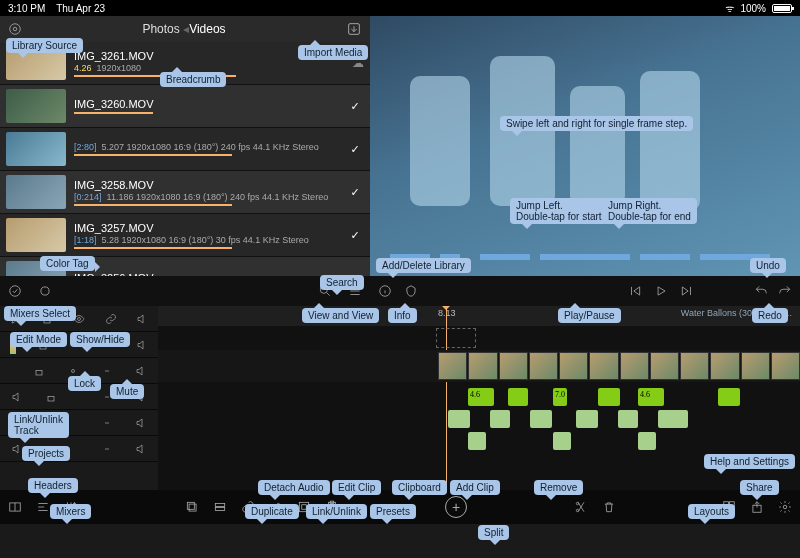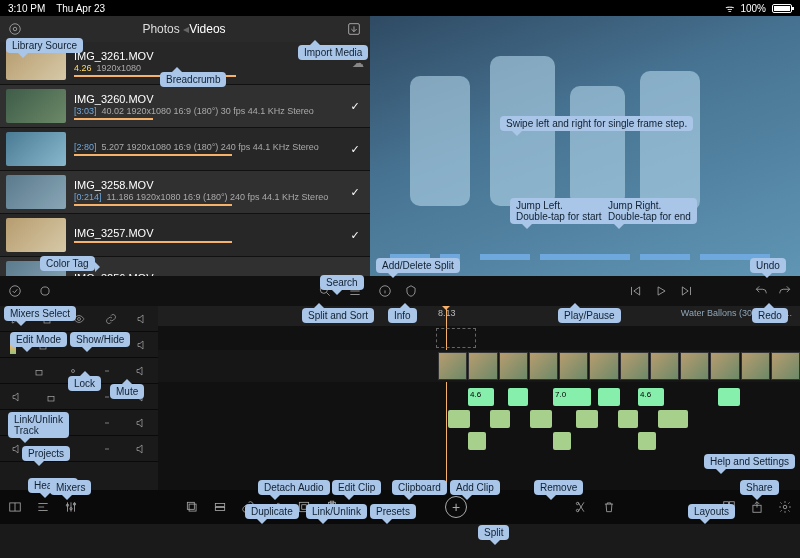--- a/index.html
+++ b/index.html
@@ -185,21 +185,21 @@
   }
 
   .audio-clip {
     position:absolute;
     height:18px;
     border-radius:2px;
     font-size:8px;
     color:#000;
     padding:2px;
   }
-  .audio-clip.blue { background:#86efac; }
+  .audio-clip.blue { background:#84cc16;font-family:Liberation Serif, serif; }
   .audio-clip.green { background:#a8d08d; }
 
   .bottom-toolbar {
     position:absolute;
     bottom:0; left:0; right:0;
     height:34px;
     background:#0a0a0a;
     display:flex;
     align-items:center;
     justify-content:space-between;
@@ -285,21 +285,20 @@
           <div class="clip-title">IMG_3261.MOV</div>
           <div class="clip-line"><span class="yellow">4.26</span> &nbsp;<span>1920x1080</span></div>
           <div class="bar"></div>
         </div>
         <span class="cloud">☁</span>
       </div>
       <div class="clip">
         <div class="thumb img2"></div>
         <div class="clip-meta">
           <div class="clip-title">IMG_3260.MOV</div>
-          <div class="clip-line"><span class="dur">[3:03]</span> &nbsp;<span>40.02  1920x1080  16:9  (180°)  30 fps  44.1 KHz  Stereo</span></div>
           <div class="bar short"></div>
         </div>
         <span class="check">✓</span>
       </div>
       <div class="clip">
         <div class="thumb img3"></div>
         <div class="clip-meta">
           <div class="clip-line"><span class="dur">[2:80]</span> &nbsp;<span>5.207  1920x1080  16:9  (180°)  240 fps  44.1 KHz  Stereo</span></div>
           <div class="bar"></div>
         </div>
@@ -311,20 +310,21 @@
           <div class="clip-title">IMG_3258.MOV</div>
           <div class="clip-line"><span class="dur">[0:214]</span> &nbsp;<span>11.186  1920x1080  16:9  (180°)  240 fps  44.1 KHz  Stereo</span></div>
           <div class="bar"></div>
         </div>
         <span class="check">✓</span>
       </div>
       <div class="clip">
         <div class="thumb img1"></div>
         <div class="clip-meta">
           <div class="clip-title">IMG_3257.MOV</div>
+          <div class="clip-line"><span class="dur">[1:18]</span> &nbsp;<span>5.28  1920x1080  16:9  (180°)  30 fps  44.1 KHz  Stereo</span></div>
           <div class="bar"></div>
         </div>
         <span class="check">✓</span>
       </div>
       <div class="clip">
         <div class="thumb"></div>
         <div class="clip-meta">
           <div class="clip-title">IMG_3256.MOV</div>
         </div>
       </div>
@@ -516,21 +516,21 @@
         <div class="vclip"></div>
         <div class="vclip"></div>
         <div class="vclip"></div>
         <div class="vclip"></div>
         <div class="vclip"></div>
       </div>
     </div>
 
     <div class="audio-clip blue" style="top:82px;left:310px;width:26px">4.6</div>
     <div class="audio-clip blue" style="top:82px;left:350px;width:20px"></div>
-    <div class="audio-clip blue" style="top:82px;left:395px;width:38px">7.0</div>
+    <div class="audio-clip blue" style="top:82px;left:395px;width:14px">7.0</div>
     <div class="audio-clip blue" style="top:82px;left:440px;width:22px"></div>
     <div class="audio-clip blue" style="top:82px;left:480px;width:26px">4.6</div>
     <div class="audio-clip blue" style="top:82px;left:560px;width:22px"></div>
 
     <div class="audio-clip green" style="top:104px;left:290px;width:22px"></div>
     <div class="audio-clip green" style="top:104px;left:332px;width:20px"></div>
     <div class="audio-clip green" style="top:104px;left:372px;width:22px"></div>
     <div class="audio-clip green" style="top:104px;left:418px;width:22px"></div>
     <div class="audio-clip green" style="top:104px;left:460px;width:20px"></div>
     <div class="audio-clip green" style="top:104px;left:500px;width:30px"></div>
@@ -606,47 +606,47 @@
         </svg>
     </div>
   </div>
 </div>
 
 <div class="callout point-down" style="top:38px; left:6px">Library Source</div>
 <div class="callout point-up" style="top:45px; left:298px">Import Media</div>
 <div class="callout point-up" style="top:72px; left:160px">Breadcrumb</div>
 <div class="callout point-right" style="top:256px; left:40px">Color Tag</div>
 <div class="callout point-down" style="top:275px; left:320px">Search</div>
-<div class="callout point-up" style="top:308px; left:302px">Split and Sort</div>
+<div class="callout point-up" style="top:308px; left:302px">View and View</div>
 <div class="callout point-down" style="top:306px; left:4px">Mixers Select</div>
 <div class="callout point-down" style="top:332px; left:10px">Edit Mode</div>
 <div class="callout point-down" style="top:332px; left:70px">Show/Hide</div>
 <div class="callout point-up" style="top:376px; left:68px">Lock</div>
 <div class="callout point-up" style="top:384px; left:110px">Mute</div>
 <div class="callout point-down" style="top:412px; left:8px;white-space:pre">Link/Unlink
 Track</div>
 <div class="callout point-down" style="top:446px; left:22px">Projects</div>
 <div class="callout point-down" style="top:478px; left:28px">Headers</div>
-<div class="callout point-down" style="top:480px; left:50px">Mixers</div>
+<div class="callout point-down" style="top:504px; left:50px">Mixers</div>
 
 <div class="callout point-down" style="top:504px; left:245px">Duplicate</div>
 <div class="callout point-down" style="top:480px; left:258px">Detach Audio</div>
 <div class="callout point-down" style="top:504px; left:306px">Link/Unlink</div>
 <div class="callout point-down" style="top:480px; left:332px">Edit Clip</div>
 <div class="callout point-down" style="top:504px; left:370px">Presets</div>
 <div class="callout point-down" style="top:480px; left:392px">Clipboard</div>
 <div class="callout point-down" style="top:480px; left:450px">Add Clip</div>
 <div class="callout point-down" style="top:525px; left:478px">Split</div>
 <div class="callout point-down" style="top:480px; left:534px">Remove</div>
 <div class="callout point-down" style="top:504px; left:688px">Layouts</div>
 <div class="callout point-down" style="top:480px; left:740px">Share</div>
 <div class="callout point-down" style="top:454px; left:704px">Help and Settings</div>
 
 <div class="callout point-up" style="top:308px; left:388px">Info</div>
-<div class="callout point-down" style="top:258px; left:376px">Add/Delete Split</div>
+<div class="callout point-down" style="top:258px; left:376px">Add/Delete Library</div>
 <div class="callout point-up" style="top:308px; left:558px">Play/Pause</div>
 <div class="callout point-down" style="top:258px; left:750px">Undo</div>
 <div class="callout point-up" style="top:308px; left:752px">Redo</div>
 
 <div class="callout point-down" style="top:116px; left:500px">Swipe left and right for single frame step.</div>
 <div class="callout point-down" style="top:198px; left:510px;white-space:pre">Jump Left.
 Double-tap for start</div>
 <div class="callout point-down" style="top:198px; left:602px;white-space:pre">Jump Right.
 Double-tap for end</div>
 

